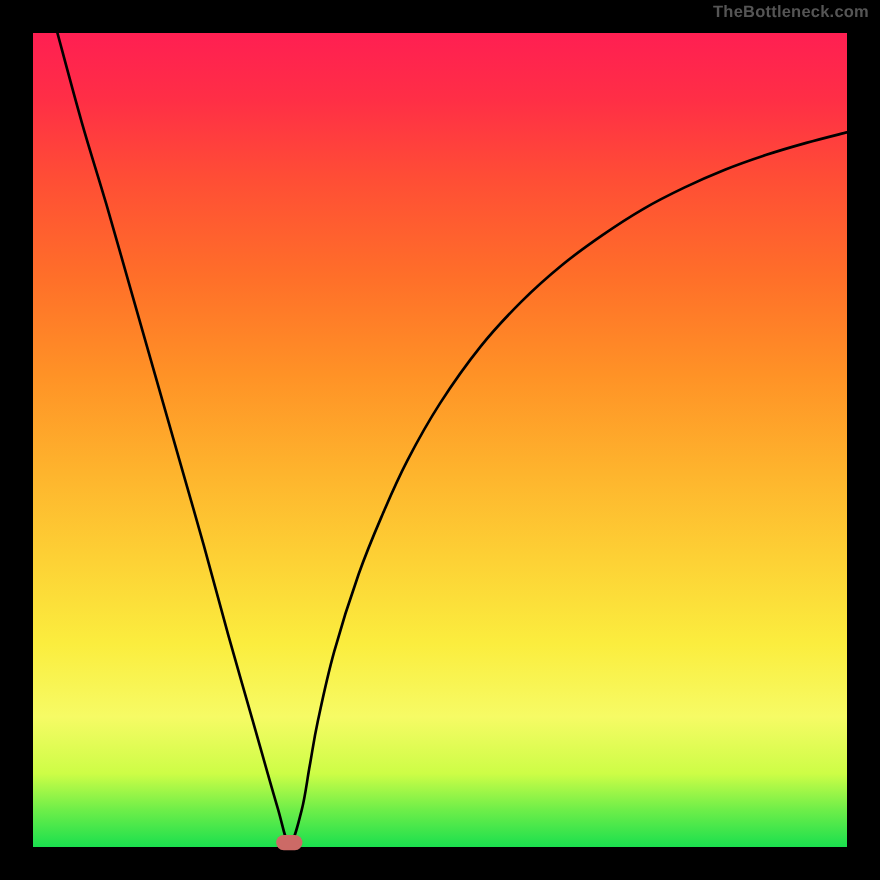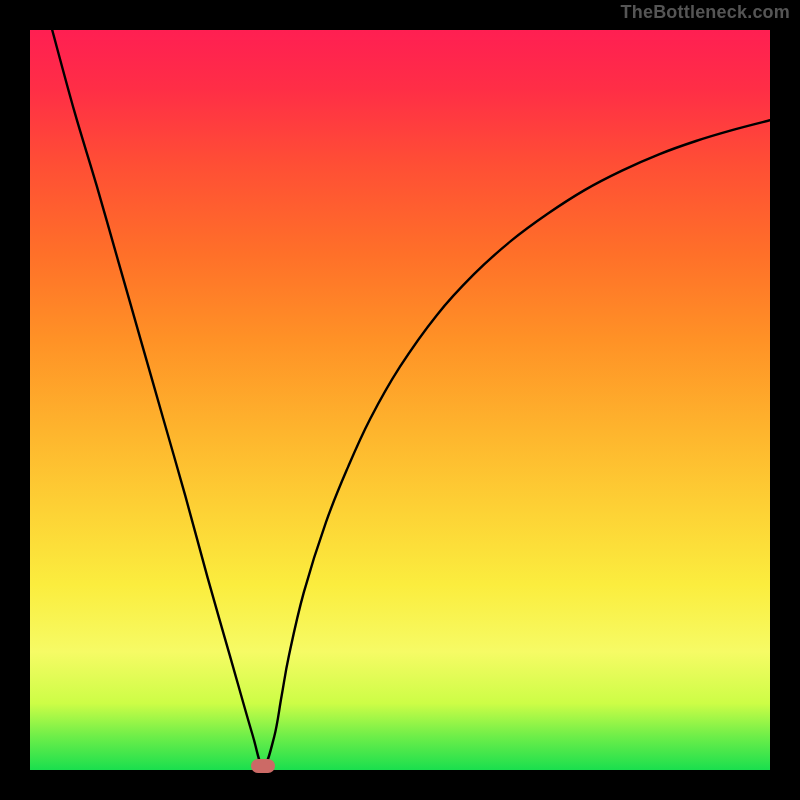--- a/index.html
+++ b/index.html
@@ -15,21 +15,21 @@
     position: relative;
     width: 800px;
     height: 800px;
     background: #000000;
   }
   .watermark {
     position: absolute;
     top: 2px;
     right: 10px;
     color: #555555;
-    font-size: 18px;
+    font-size: 15px;
     font-weight: 600;
     letter-spacing: 0.2px;
     z-index: 5;
   }
   .plot-area {
     position: absolute;
     left: 30px;
     top: 30px;
     width: 740px;
     height: 740px;

